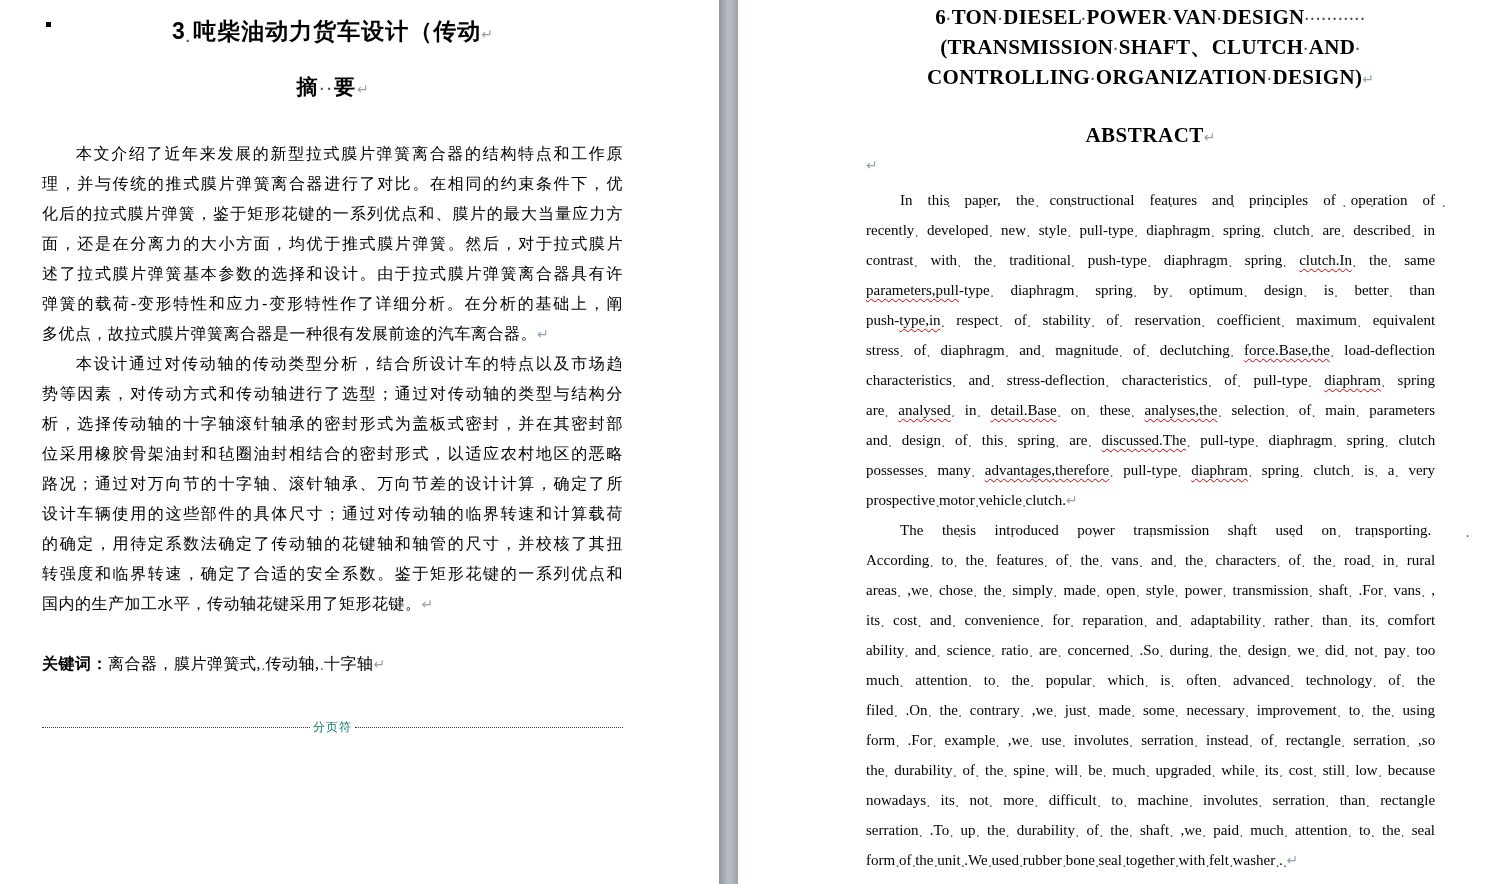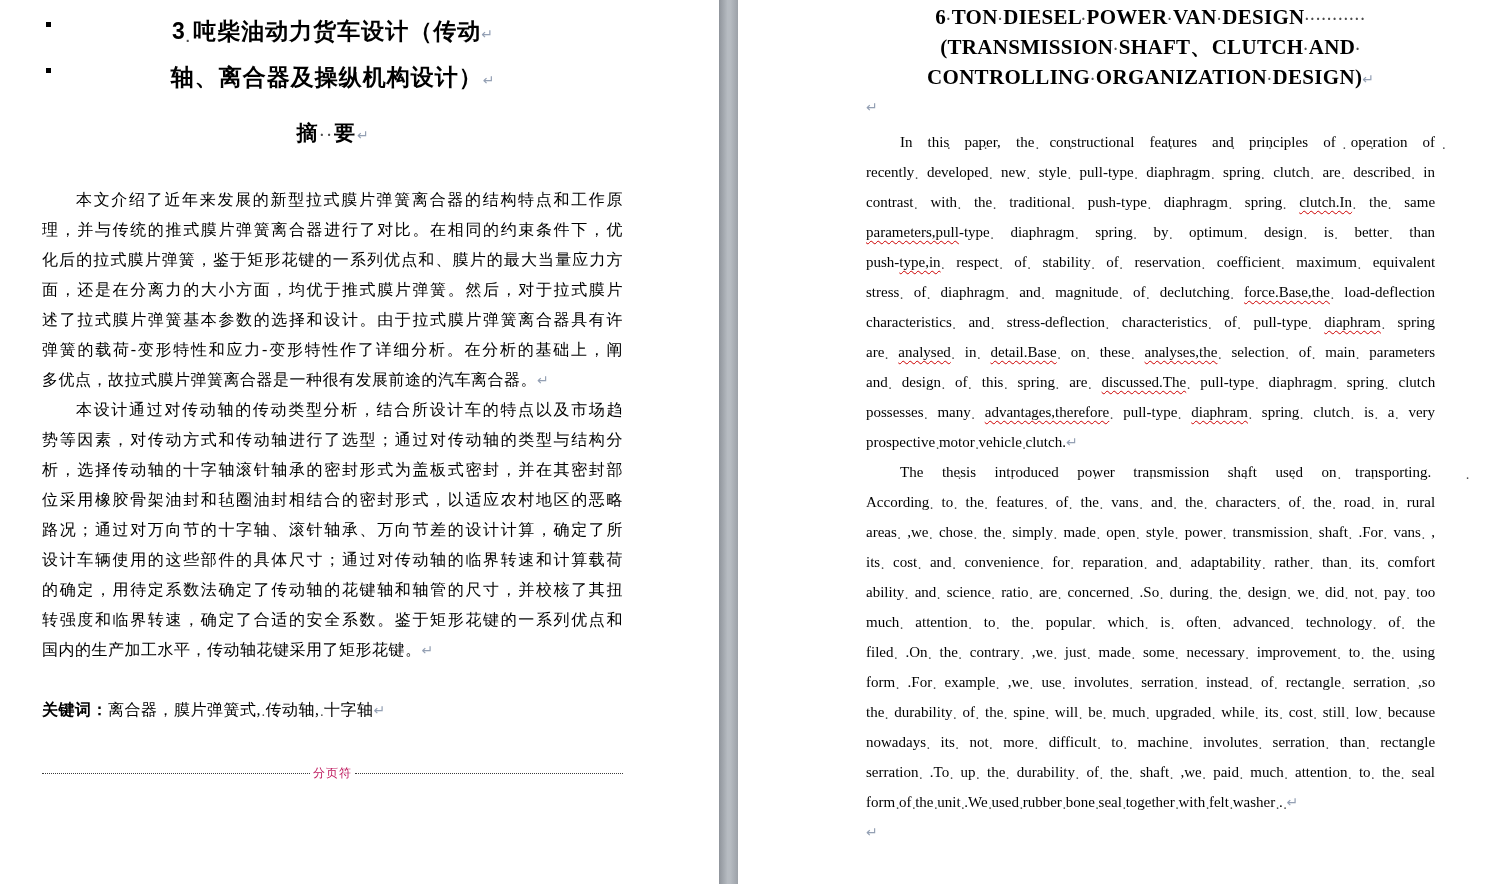--- a/index.html
+++ b/index.html
@@ -21,21 +21,21 @@
 
   
   .title-cn .ln{line-height:46px;height:46px;font-size:23px;font-weight:bold;
                 font-family:"Liberation Sans","DejaVu Sans",sans-serif;letter-spacing:1px;}
   .h-cn{margin-top:18px;}
   .h-cn .ln{font-size:21px;font-weight:bold;letter-spacing:2px;}
   .body-cn .ln{font-size:16px;letter-spacing:0.5px;}
   .para-cn-1{margin-top:37px;}
   .kw-block{margin-top:30px;}
   .pagebreak{margin-top:40px;display:flex;align-items:center;
-             font-size:12px;color:#be185d;}
+             font-size:12px;color:#0f766e;}
   .pagebreak .dotline{flex:1;height:0;border-top:1px dotted #3c3c3c;}
   .pagebreak .pblabel{padding:0 3px;letter-spacing:1px;}
 
   
   .title-en .ln{font-size:21px;font-weight:bold;letter-spacing:0.3px;}
   .h-en{margin-top:28px;}
   .h-en .ln{font-size:21px;font-weight:bold;letter-spacing:0.5px;}
   .body-en .ln{font-size:15px;}
   .para-en-1{margin-top:5px;}
 
@@ -51,21 +51,20 @@
   .blt{position:absolute;left:4px;top:14px;width:5px;height:5px;background:#000;}
 </style>
 </head>
 <body>
 
 <div class="doc">
   <div class="page left">
     <div>
         <div class="blk title-cn">
           <div class="ln center"><span class="blt"></span><span>3<span class="sp"> </span>吨柴油动力货车设计（传动</span><span class="pmark">↵</span></div>
-          <div class="ln center"><span class="blt"></span><span>轴、离合器及操纵机构设计）</span><span class="pmark">↵</span></div>
         </div>
         <div class="blk h-cn">
           <div class="ln center"><span>摘<span class="sp"> </span><span class="sp"> </span>要</span><span class="pmark">↵</span></div>
         </div>
         <div class="blk body-cn para-cn-1">
           <div class="ln ind"><span>本文介绍了近年来发展的新型拉式膜片弹簧离合器的结构特点和工作原</span></div>
           <div class="ln"><span>理，并与传统的推式膜片弹簧离合器进行了对比。在相同的约束条件下，优</span></div>
           <div class="ln"><span>化后的拉式膜片弹簧，鉴于矩形花键的一系列优点和、膜片的最大当量应力方</span></div>
           <div class="ln"><span>面，还是在分离力的大小方面，均优于推式膜片弹簧。然后，对于拉式膜片</span></div>
           <div class="ln"><span>述了拉式膜片弹簧基本参数的选择和设计。由于拉式膜片弹簧离合器具有许</span></div>
@@ -94,20 +93,23 @@
       </div>
   </div>
   <div class="strip"></div>
   <div class="page right">
     <div>
         <div class="blk title-en">
           <div class="ln center"><span>6<span class="sp"> </span>TON<span class="sp"> </span>DIESEL<span class="sp"> </span>POWER<span class="sp"> </span>VAN<span class="sp"> </span>DESIGN<span class="sp"> </span><span class="sp"> </span><span class="sp"> </span><span class="sp"> </span><span class="sp"> </span><span class="sp"> </span><span class="sp"> </span><span class="sp"> </span><span class="sp"> </span><span class="sp"> </span><span class="sp"> </span></span></div>
           <div class="ln center"><span>(TRANSMISSION<span class="sp"> </span>SHAFT、CLUTCH<span class="sp"> </span>AND<span class="sp"> </span></span></div>
           <div class="ln center"><span>CONTROLLING<span class="sp"> </span>ORGANIZATION<span class="sp"> </span>DESIGN)</span><span class="pmark">↵</span></div>
         </div>
+        <div class="blk h-en">
+          <div class="ln center"><span>ABSTRACT</span><span class="pmark">↵</span></div>
+        </div>
         <div class="blk body-en">
           <div class="ln left"><span></span><span class="pmark">↵</span></div>
         </div>
         <div class="blk body-en para-en-1">
           <div class="ln ind"><span>In<span class="sp"> </span>this<span class="sp"> </span>paper,<span class="sp"> </span>the<span class="sp"> </span>constructional<span class="sp"> </span>features<span class="sp"> </span>and<span class="sp"> </span>principles<span class="sp"> </span>of<span class="sp"> </span>operation<span class="sp"> </span>of</span></div>
           <div class="ln"><span>recently<span class="sp"> </span>developed<span class="sp"> </span>new<span class="sp"> </span>style<span class="sp"> </span>pull-type<span class="sp"> </span>diaphragm<span class="sp"> </span>spring<span class="sp"> </span>clutch<span class="sp"> </span>are<span class="sp"> </span>described<span class="sp"> </span>in</span></div>
           <div class="ln"><span>contrast<span class="sp"> </span>with<span class="sp"> </span>the<span class="sp"> </span>traditional<span class="sp"> </span>push-type<span class="sp"> </span>diaphragm<span class="sp"> </span>spring<span class="sp"> </span></span><span class="mis ">clutch.In</span><span><span class="sp"> </span>the<span class="sp"> </span>same</span></div>
           <div class="ln"><span class="mis ">parameters,pull</span><span>-type<span class="sp"> </span>diaphragm<span class="sp"> </span>spring<span class="sp"> </span>by<span class="sp"> </span>optimum<span class="sp"> </span>design<span class="sp"> </span>is<span class="sp"> </span>better<span class="sp"> </span>than</span></div>
           <div class="ln"><span>push-</span><span class="mis ">type,in</span><span><span class="sp"> </span>respect<span class="sp"> </span>of<span class="sp"> </span>stability<span class="sp"> </span>of<span class="sp"> </span>reservation<span class="sp"> </span>coefficient<span class="sp"> </span>maximum<span class="sp"> </span>equivalent</span></div>
           <div class="ln"><span>stress<span class="sp"> </span>of<span class="sp"> </span>diaphragm<span class="sp"> </span>and<span class="sp"> </span>magnitude<span class="sp"> </span>of<span class="sp"> </span>declutching<span class="sp"> </span></span><span class="mis ">force.Base,the</span><span><span class="sp"> </span>load-deflection</span></div>

